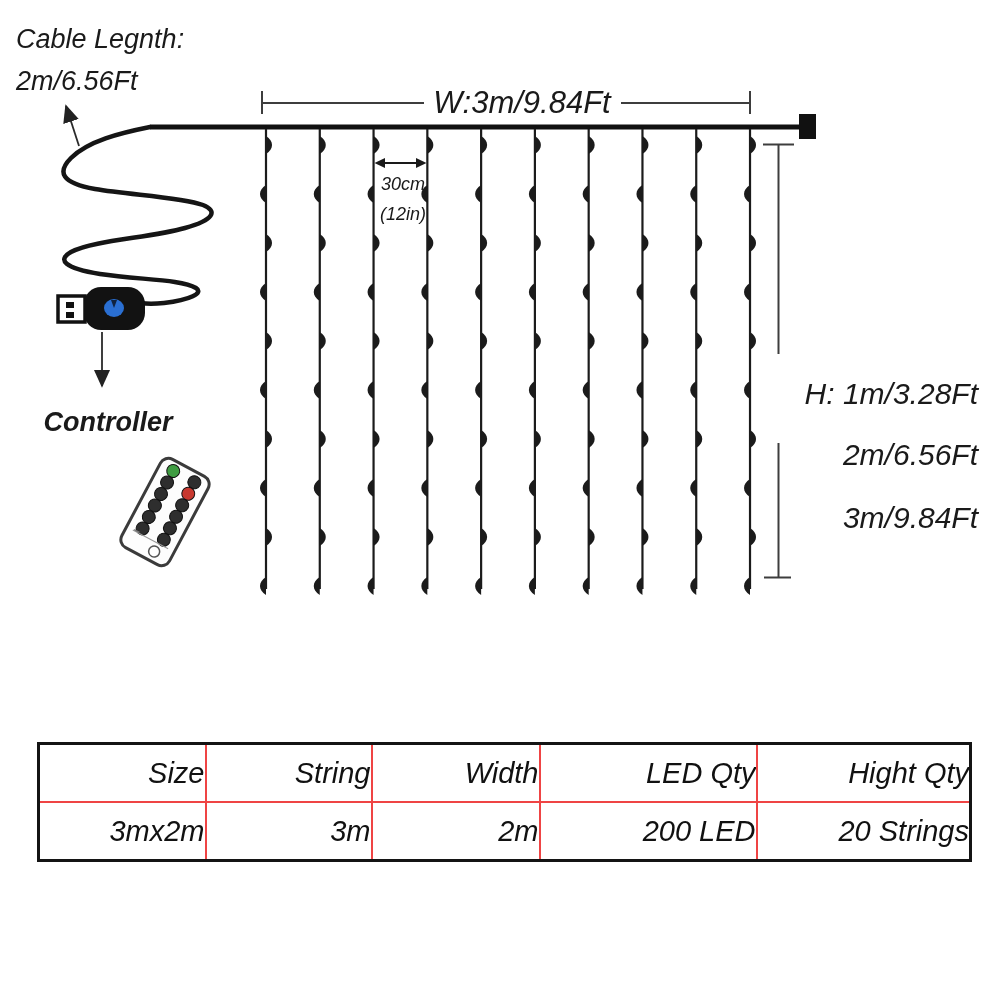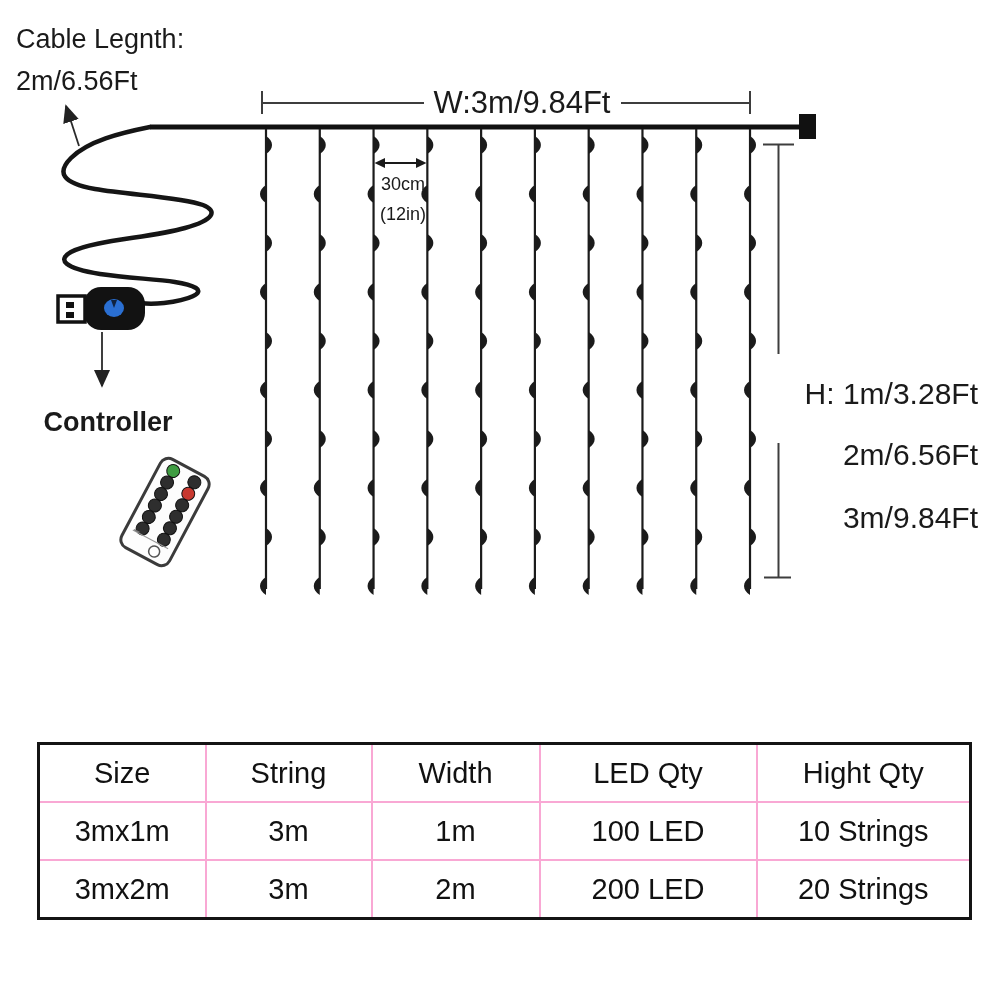--- a/index.html
+++ b/index.html
@@ -1,33 +1,33 @@
 <!DOCTYPE html>
 <html><head>
 <meta charset="utf-8">
 <style>
   html,body{margin:0;padding:0;background:#fff;}
   #canvas{
     position:relative;width:1000px;height:1000px;background:#ffffff;
-    font-family:"Liberation Sans",sans-serif;color:#1a1a1a;overflow:hidden;
+    font-family:"Liberation Sans",sans-serif;color:#1a1a1a;overflow:hidden;font-style:italic;
   }
   svg text{fill:#1a1a1a;}
   .dim-text{font-size:31px;}
   .small-note{font-size:18px;}
   .side-label{font-size:27px;}
   .controller-label{font-size:27px;font-weight:bold;}
   .h-label{font-size:30px;}
   #spec-table{
     position:absolute;left:37px;top:742px;width:932px;
     border-collapse:collapse;table-layout:fixed;
     border:3px solid #141414;
     font-size:29px;color:#111;
   }
   #spec-table th,#spec-table td{
-    border:2px solid #f9a8d4;text-align:center;vertical-align:middle;
+    border:2px solid #ef4444;text-align:right;vertical-align:middle;
     font-weight:normal;height:56px;padding:0;overflow:hidden;
   }
 </style>
 </head>
 <body>
 
 <div id="canvas">
 
   <svg width="1000" height="740" viewBox="0 0 1000 740">
     <defs>
@@ -234,27 +234,20 @@
         <tr id="spec-table-head">
           <th>Size</th>
           <th>String</th>
           <th>Width</th>
           <th>LED Qty</th>
           <th>Hight Qty</th>
         </tr>
       </thead>
     <tbody id="spec-table-body">
         <tr>
-          <td>3mx1m</td>
-          <td>3m</td>
-          <td>1m</td>
-          <td>100 LED</td>
-          <td>10 Strings</td>
-        </tr>
-        <tr>
           <td>3mx2m</td>
           <td>3m</td>
           <td>2m</td>
           <td>200 LED</td>
           <td>20 Strings</td>
         </tr>
       </tbody>
   </table>
 
 </div>

